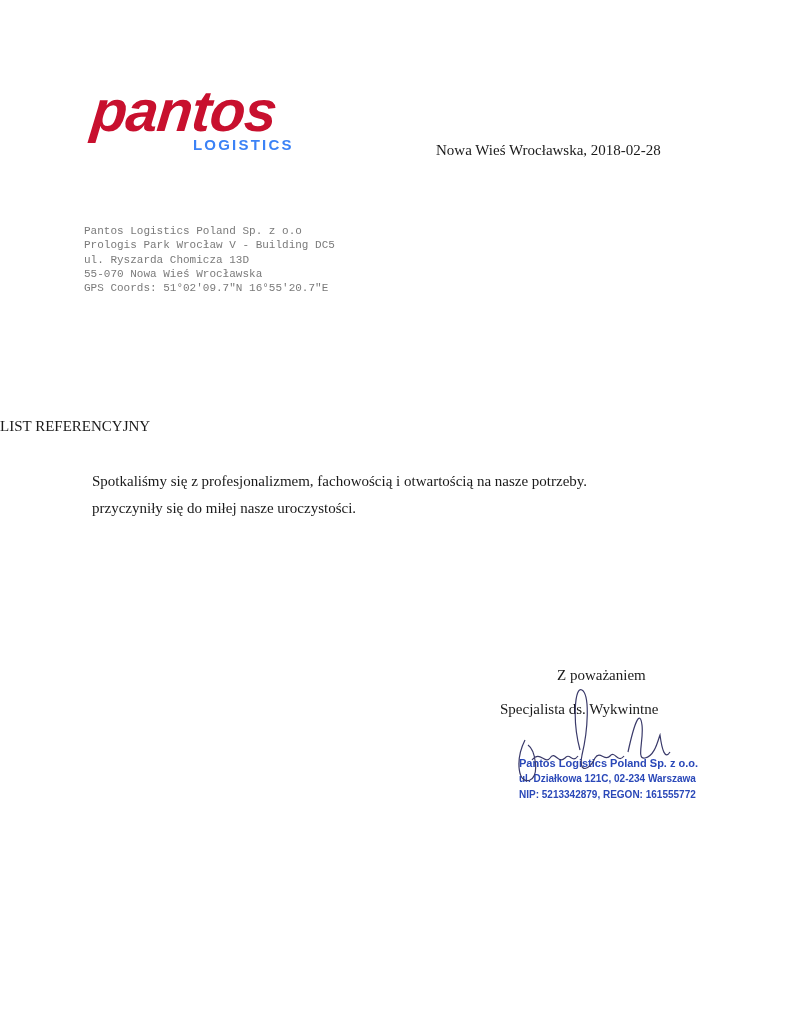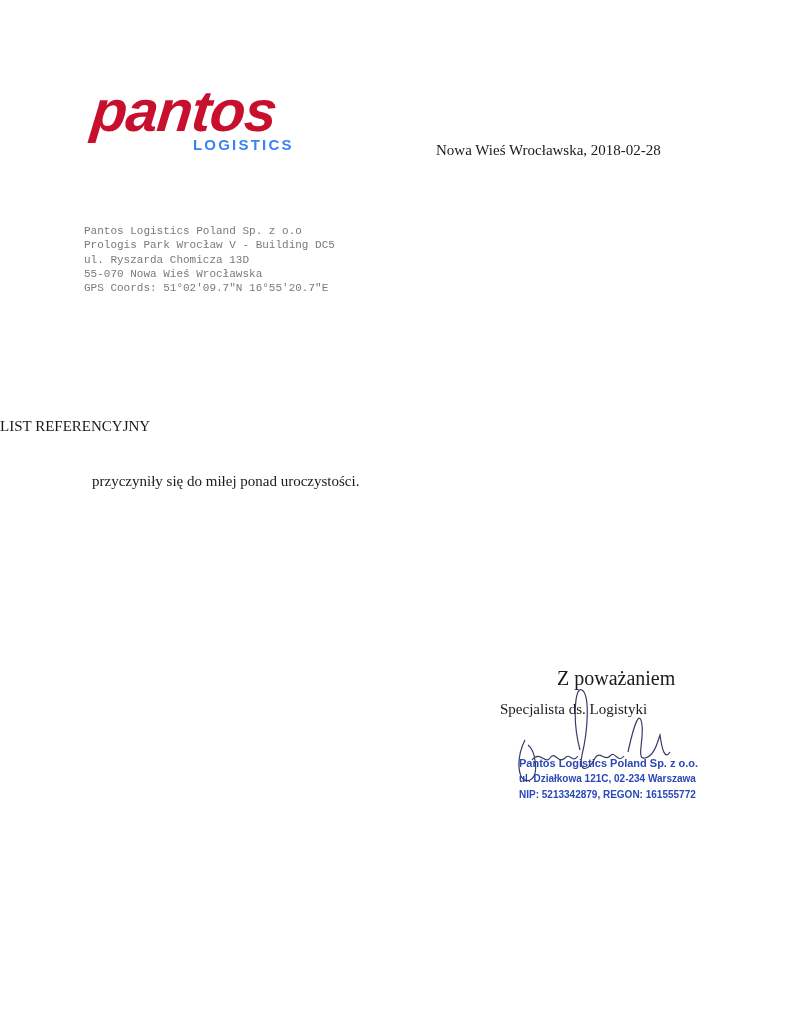--- a/index.html
+++ b/index.html
@@ -23,21 +23,21 @@
   .addr {
     position: absolute; left: 84px; top: 224px; font-size: 11px; line-height: 14.3px; color: #7a7a7a; font-family: Liberation Mono, monospace;
   }
   .title { position: absolute; left: 0; width: 772px; top: 389px; text-align: left; font-size: 15px; margin-top: 29px; }
   .body {
     position: absolute; left: 92px; top: 468px; width: 600px;
     font-size: 15px; line-height: 27px;
   }
   .body p { margin: 0; }
   .indent { padding-left: 46px; }
-  .closing { position: absolute; left: 557px; top: 667px; font-size: 20px; }
+  .closing { position: absolute; left: 557px; top: 667px; font-size: 15px; }
   .role { position: absolute; left: 500px; top: 701px; font-size: 15px; z-index: 2; }
   .signature { position: absolute; left: 510px; top: 680px; width: 180px; height: 120px; z-index: 3; }
   .stamp {
     position: absolute; left: 519px; top: 755px; font-family: "Liberation Sans", sans-serif;
     font-weight: bold; font-size: 10px; line-height: 16px; color: #2a48b8; z-index: 1;
   }
   .stamp .s1 { font-size: 11px; }
 </style>
 </head>
 <body>
@@ -53,25 +53,26 @@
   <div>Pantos Logistics Poland Sp. z o.o</div>
   <div>Prologis Park Wrocław V - Building DC5</div>
   <div>ul. Ryszarda Chomicza 13D</div>
   <div>55-070 Nowa Wieś Wrocławska</div>
   <div>GPS Coords: 51°02'09.7"N 16°55'20.7"E</div>
 </div>
 
 <div class="title">LIST REFERENCYJNY</div>
 
 <div class="body">
-  <p>przyczyniły się do miłej ponad uroczystości.</p>
+  <p>Spotkaliśmy się z profesjonalizmem, fachowością i otwartością na nasze potrzeby.</p>
+  <p>przyczyniły się do miłej nasze uroczystości.</p>
 </div>
 
 <div class="closing">Z poważaniem</div>
-<div class="role">Specjalista ds. Logistyki</div>
+<div class="role">Specjalista ds. Wykwintne</div>
 
 <svg class="signature" viewBox="0 0 180 120">
   <path d="M15 60 C 5 80, 8 105, 20 100 C 30 95, 25 70, 18 65 M22 80 C 30 70, 35 85, 40 78 C 45 70, 48 85, 55 78 C 60 72, 62 84, 68 76 M70 70 C 62 40, 65 5, 72 10 C 80 15, 78 50, 72 75 C 68 95, 80 90, 85 78 C 90 70, 95 82, 100 76 C 105 70, 108 84, 114 76 M118 72 C 125 40, 130 30, 132 45 C 134 60, 126 80, 135 78 C 145 76, 148 60, 150 55 C 152 70, 155 80, 160 72" fill="none" stroke="#3a3a6a" stroke-width="1.2"></path>
 </svg>
 
 <div class="stamp">
   <div class="s1">Pantos Logistics Poland Sp. z o.o.</div>
   <div>ul. Działkowa 121C, 02-234 Warszawa</div>
   <div>NIP: 5213342879, REGON: 161555772</div>
 </div>

